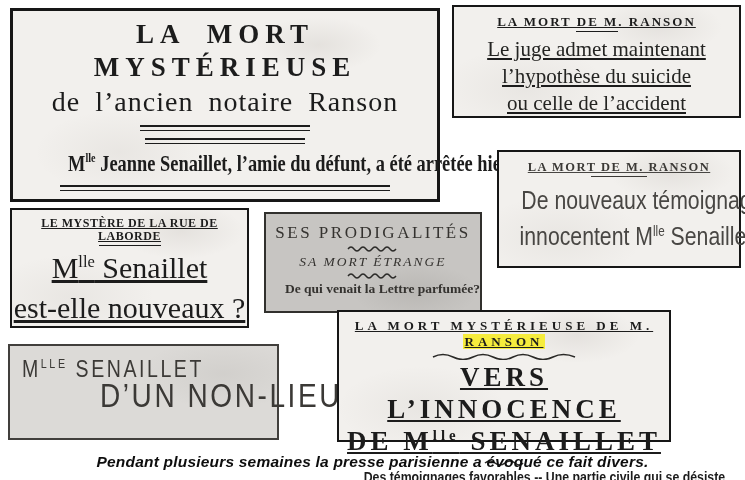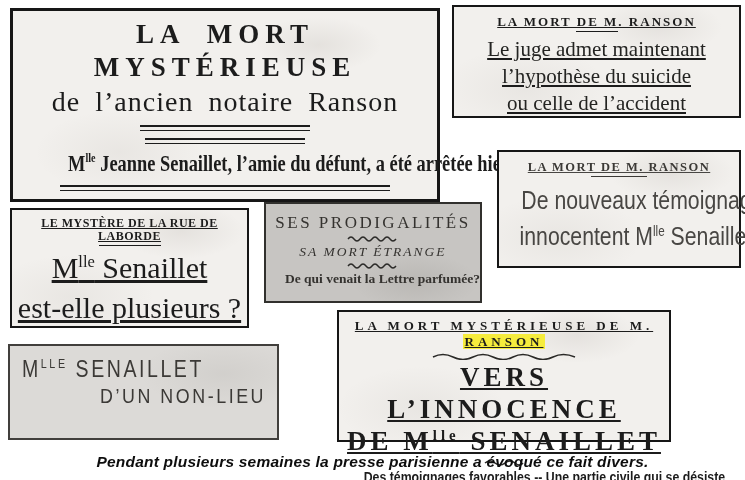--- a/index.html
+++ b/index.html
@@ -52,40 +52,40 @@
   #clip2 .krule{width:42px;margin:2px auto 4px;border-top-width:1px;}
   #clip2 .body{font-size:21px;line-height:27px;color:#242422;}
 
   
   #clip3{left:10px;top:208px;width:239px;height:120px;padding-top:7px;}
   #clip3 .kicker{font-size:12px;letter-spacing:0.5px;line-height:13px;}
   #clip3 .krule{width:62px;margin:2px auto 2px;border-top-width:1px;}
   #clip3 .big{font-size:30px;line-height:40px;}
 
   
-  #clip4{left:264px;top:202px;width:218px;height:101px;padding-top:9px;}
+  #clip4{left:264px;top:212px;width:218px;height:101px;padding-top:9px;}
   #clip4 .t1{font-size:17px;letter-spacing:2.5px;line-height:20px;}
   #clip4 .t2{font-size:13.5px;font-style:italic;letter-spacing:2px;line-height:17px;}
   #clip4 .t3{font-size:13.5px;font-weight:bold;line-height:18px;margin-top:1px;text-align:right;}
 
   
   #clip5{left:497px;top:150px;width:244px;height:118px;padding-top:8px;color:#484643;}
   #clip5 .kicker{font-size:12.5px;letter-spacing:1.5px;line-height:14px;color:#3b3936;}
   #clip5 .krule{width:56px;margin:2px auto 5px;border-top-width:1px;border-color:#3b3936;}
   #clip5 .big{font-size:25px;line-height:36px;font-family:"Liberation Sans",sans-serif;}
   #clip5 .condensed{transform:scaleX(0.85);}
 
   
   #clip6{left:8px;top:344px;width:271px;height:96px;padding:10px 12px 0;text-align:left;
          font-family:"Liberation Sans",sans-serif;}
   #clip6 .t1{font-size:23px;letter-spacing:3px;line-height:26px;}
   #clip6 .t1 .condensed{transform:scaleX(0.85);transform-origin:0 50%;}
   #clip6 .t2{font-size:12px;font-weight:bold;letter-spacing:2px;line-height:16px;margin:4px 0 2px 88px;
              font-family:"Liberation Serif",serif;color:#55524e;}
-  #clip6 .t3{font-size:21px;letter-spacing:3px;line-height:28px;margin-left:78px;}
+  #clip6 .t3{font-size:33px;letter-spacing:3px;line-height:28px;margin-left:78px;}
   #clip6 .t3 .condensed{transform:scaleX(0.85);transform-origin:0 50%;}
 
   
   #clip7{left:337px;top:310px;width:334px;height:132px;padding-top:6px;}
   #clip7 .kicker{font-size:13px;font-weight:bold;letter-spacing:4px;line-height:16px;}
   #clip7 .hl{background:#f6ec3d;padding:0 2px;}
   #clip7 .big{font-size:27px;font-weight:bold;letter-spacing:4px;line-height:32px;}
   #clip7 .deck{font-size:14px;font-weight:bold;line-height:18px;margin-top:2px;
                font-family:"Liberation Sans",sans-serif;}
   #clip7 .deck .condensed{transform:scaleX(0.88);}
@@ -115,21 +115,21 @@
     <div class="rule krule"></div>
     <div class="body">Le juge admet maintenant</div>
     <div class="body">l’hypothèse du suicide</div>
     <div class="body">ou celle de l’accident</div>
   </article>
 
   <article class="clip thin" id="clip3">
     <div class="kicker">LE MYSTÈRE DE LA RUE DE LABORDE</div>
     <div class="rule krule"></div>
     <div class="big"><span>M</span><sup>lle</sup><span> Senaillet</span></div>
-    <div class="big">est-elle plusieurs ?</div>
+    <div class="big">est-elle nouveaux ?</div>
   </article>
 
   <article class="clip gray" id="clip4">
     <div class="t1">SES PRODIGALITÉS</div>
     <svg class="wavy" width="54" height="8" viewBox="0 0 54 8">
         <path d="M2 5 Q5 1 8 5 T14 5 T20 5 T26 5 T32 5 T38 5 T44 5 T50 5" fill="none" stroke="currentColor" stroke-width="1.4"></path>
       </svg>
     <div class="t2">SA MORT ÉTRANGE</div>
     <svg class="wavy" width="54" height="8" viewBox="0 0 54 8">
         <path d="M2 5 Q5 1 8 5 T14 5 T20 5 T26 5 T32 5 T38 5 T44 5 T50 5" fill="none" stroke="currentColor" stroke-width="1.4"></path>

